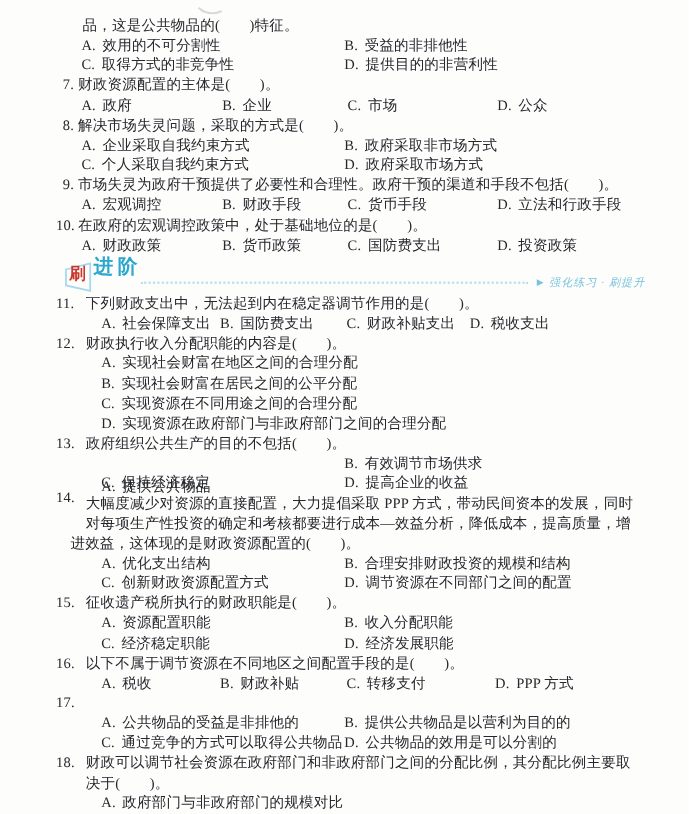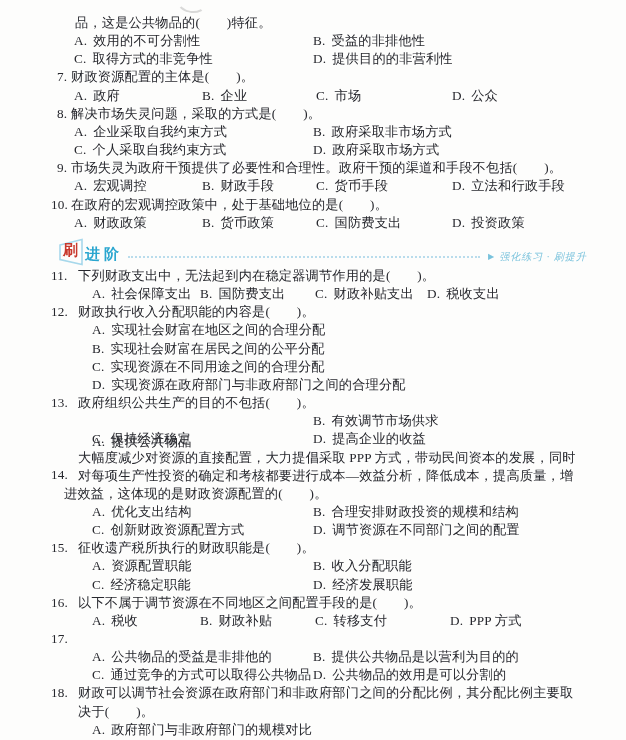--- a/index.html
+++ b/index.html
@@ -10,22 +10,22 @@
     font-size:13.2px;line-height:15px;
   }
   .seg{position:absolute;white-space:nowrap;letter-spacing:0.2px;}
   .opt-label{margin-right:6px;}
   .hdr-flag{position:absolute;left:55px;top:236px;}
   .hdr-brush{
     position:absolute;left:63px;top:242px;
     font-family:"Liberation Sans",sans-serif;font-weight:bold;font-size:15px;
   }
   .hdr-rest{
-    position:absolute;left:85px;top:246px;
-    font-family:"Liberation Sans",sans-serif;font-weight:bold;font-size:15px;letter-spacing:4px;
+    position:absolute;left:85px;top:235px;
+    font-family:"Liberation Sans",sans-serif;font-weight:bold;font-size:18px;letter-spacing:4px;
   }
   .hdr-dots{position:absolute;left:128px;top:242px;width:352px;height:14px;border-bottom:2px dotted #b9dcec;}
   .hdr-tag{position:absolute;left:488px;top:249px;font-size:10px;font-style:italic;letter-spacing:1px;}
   .arrow{font-size:8px;font-style:normal;margin-right:4px;vertical-align:1px;}
   .artifact{
     position:absolute;left:177px;top:-9px;width:26px;height:18px;
     border:2px solid #c6c6c6;border-radius:50%;
     border-color:transparent transparent #c6c6c6 transparent;
     transform:rotate(8deg);opacity:.65;
   }
@@ -83,21 +83,21 @@
     <span class="seg" style="left: 92px; top: 322.4px;"><span class="opt-label">A.</span><span>实现社会财富在地区之间的合理分配</span></span>
     <span class="seg" style="left: 92px; top: 340.6px;"><span class="opt-label">B.</span><span>实现社会财富在居民之间的公平分配</span></span>
     <span class="seg" style="left: 92px; top: 358.7px;"><span class="opt-label">C.</span><span>实现资源在不同用途之间的合理分配</span></span>
     <span class="seg" style="left: 92px; top: 376.9px;"><span class="opt-label">D.</span><span>实现资源在政府部门与非政府部门之间的合理分配</span></span>
     <span class="seg" style="left: 51px; top: 395px; text-align: center;">13.</span>
     <span class="seg" style="left: 78px; top: 395px;">政府组织公共生产的目的不包括(　　)。</span>
     <span class="seg" style="left: 92px; top: 434px; text-align: center;"><span class="opt-label">A.</span><span>提供公共物品</span></span>
     <span class="seg" style="left: 313px; top: 413.2px;"><span class="opt-label">B.</span><span>有效调节市场供求</span></span>
     <span class="seg" style="left: 92px; top: 431.3px;"><span class="opt-label">C.</span><span>保持经济稳定</span></span>
     <span class="seg" style="left: 313px; top: 431.3px;"><span class="opt-label">D.</span><span>提高企业的收益</span></span>
-    <span class="seg" style="left: 51px; top: 467px; text-align: right;">14.</span>
+    <span class="seg" style="left: 51px; top: 444px; text-align: right;">14.</span>
     <span class="seg" style="left: 78px; top: 449.5px;">大幅度减少对资源的直接配置，大力提倡采取 PPP 方式，带动民间资本的发展，同时</span>
     <span class="seg" style="left: 78px; top: 467.6px;">对每项生产性投资的确定和考核都要进行成本—效益分析，降低成本，提高质量，增</span>
     <span class="seg" style="left: 64px; top: 485.8px;">进效益，这体现的是财政资源配置的(　　)。</span>
     <span class="seg" style="left: 92px; top: 503.9px;"><span class="opt-label">A.</span><span>优化支出结构</span></span>
     <span class="seg" style="left: 313px; top: 503.9px;"><span class="opt-label">B.</span><span>合理安排财政投资的规模和结构</span></span>
     <span class="seg" style="left: 92px; top: 522.1px;"><span class="opt-label">C.</span><span>创新财政资源配置方式</span></span>
     <span class="seg" style="left: 313px; top: 522.1px;"><span class="opt-label">D.</span><span>调节资源在不同部门之间的配置</span></span>
     <span class="seg" style="left: 51px; top: 540.2px;">15.</span>
     <span class="seg" style="left: 78px; top: 540.2px;">征收遗产税所执行的财政职能是(　　)。</span>
     <span class="seg" style="left: 92px; top: 558.4px;"><span class="opt-label">A.</span><span>资源配置职能</span></span>

